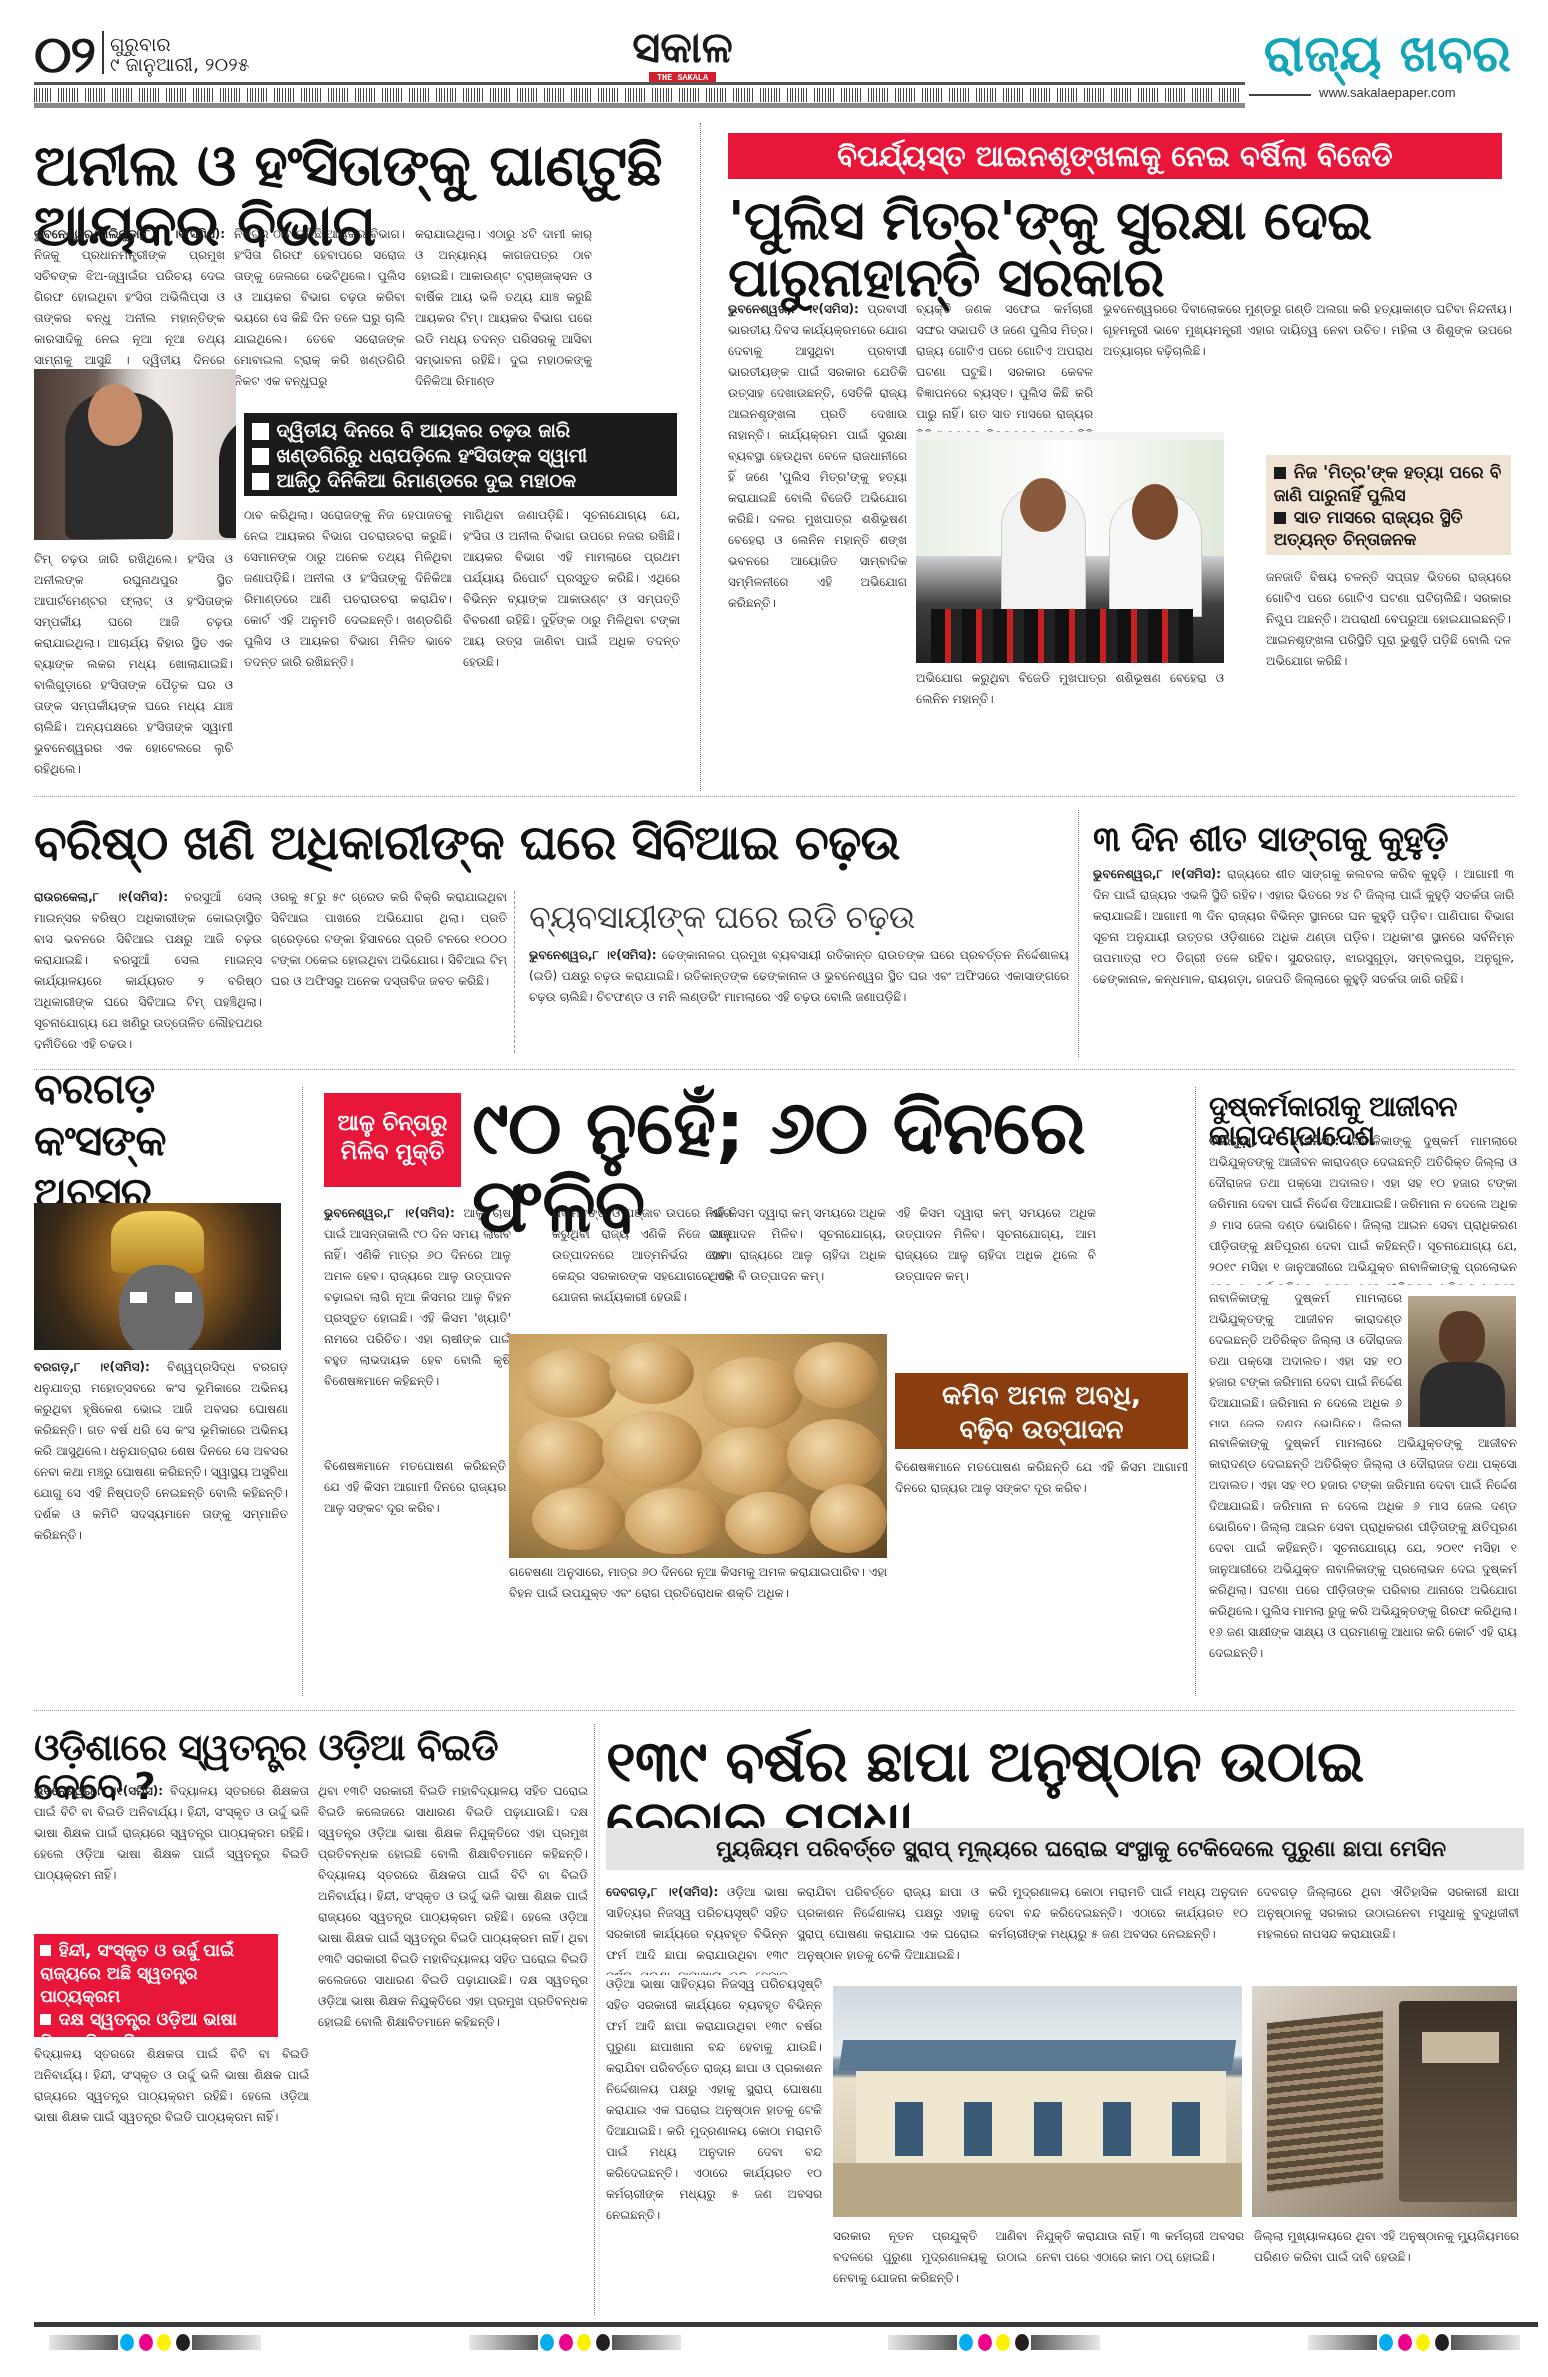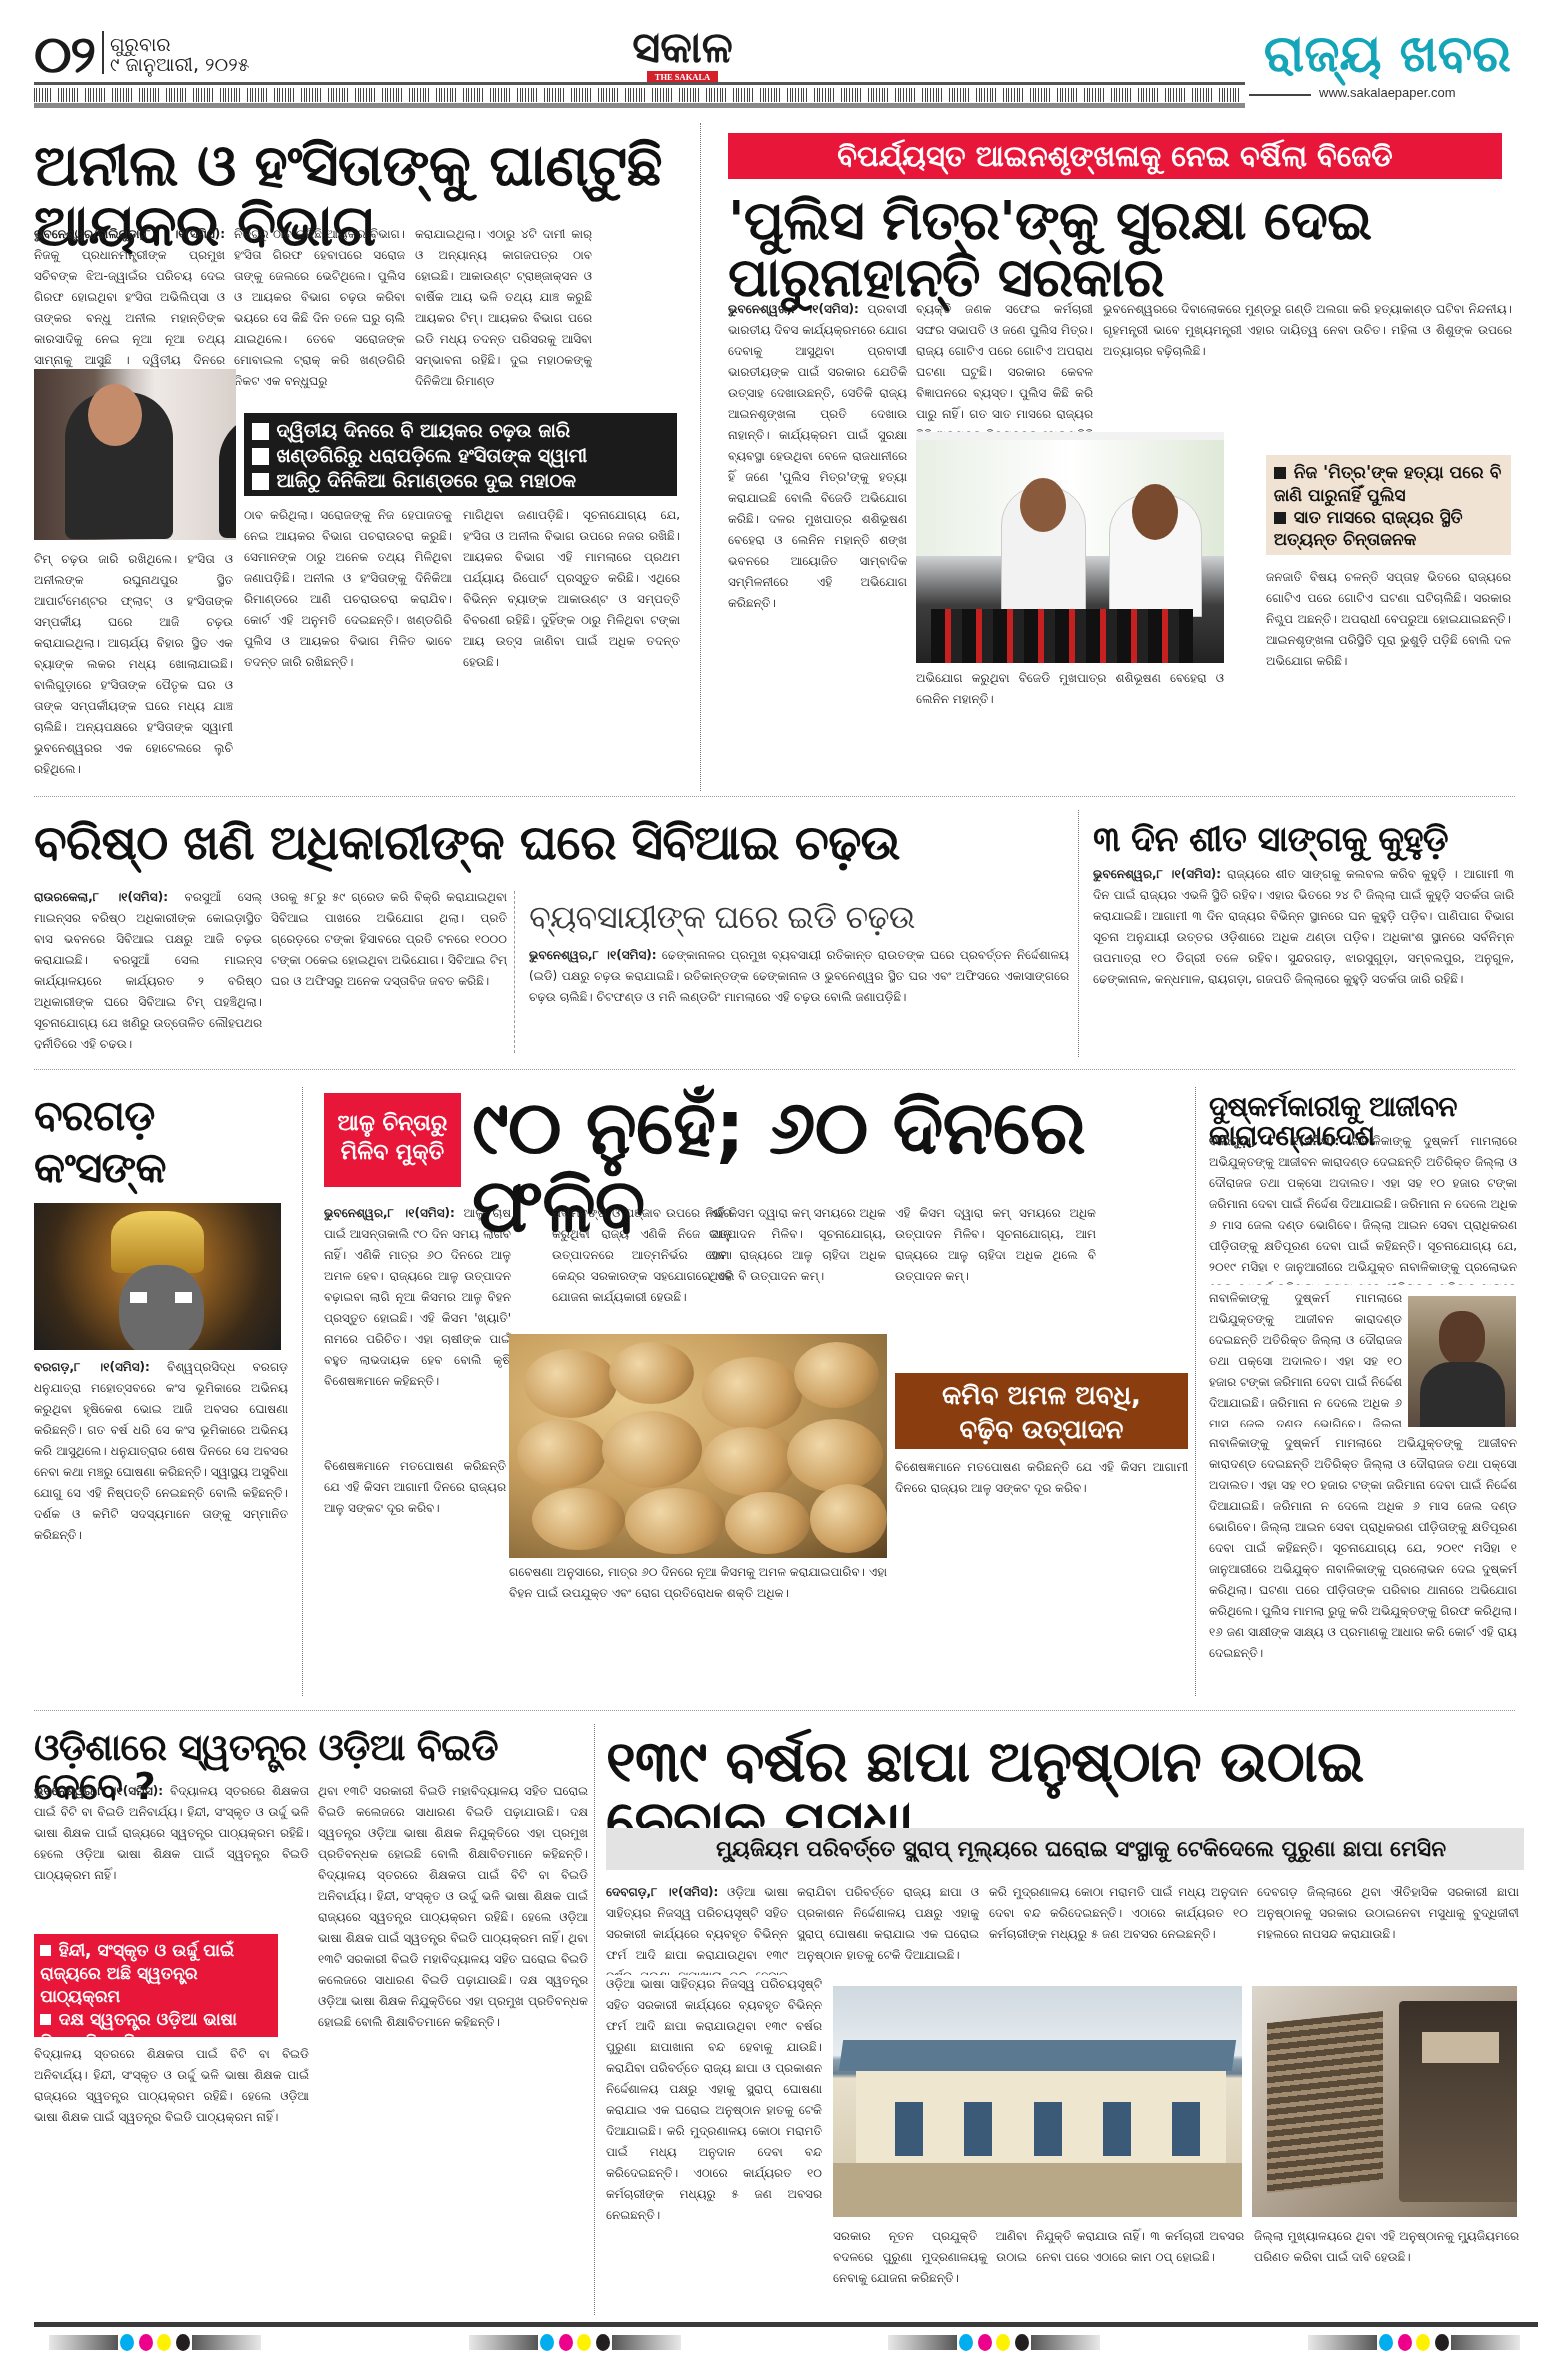--- a/index.html
+++ b/index.html
@@ -7,21 +7,21 @@
   body { font-family: "DejaVu Sans", sans-serif; color: #1a1a1a; position: relative; }
 
   .abs { position: absolute; }
 
   
   .pageno { left: 34px; top: 28px; font-size: 52px; font-weight: bold; line-height: 1; letter-spacing: -1.5px; }
   .pageno-sep { left: 102px; top: 31px; width: 1.5px; height: 43px; background: #333; }
   .dateline { left: 110px; top: 34px; font-size: 19px; line-height: 20px; }
   .logo { left: 617px; top: 26px; width: 131px; text-align: center; }
   .logo-word { font-size: 43px; font-weight: bold; line-height: 1; font-family: "DejaVu Serif", serif; }
-  .logo-tag { display: inline-block; background: #d4202b; color: #fff; font-size: 8.5px; font-weight: bold; padding: 1.5px 7.7px; margin-top: 1.5px; font-family: Liberation Serif, serif; }
+  .logo-tag { display: inline-block; background: #d4202b; color: #fff; font-size: 8.5px; font-weight: bold; padding: 1.5px 7.7px; margin-top: 1.5px; font-family: Liberation Mono, monospace; }
   .section-title { right: 37px; top: 28px; font-size: 51px; color: #14a5b8; font-weight: bold; line-height: 1; }
   .rule-top { left: 34px; top: 82px; width: 1211px; height: 3.1px; background: #555; }
   .barcode-strip { left: 34px; top: 88px; width: 1211px; height: 14px;
     background: repeating-linear-gradient(90deg, #444 0 0.8px, #fff 0.8px 2.3px, #444 2.3px 3.1px, #fff 3.1px 5.4px); }
   .rule-top2 { left: 34px; top: 103px; width: 1211px; height: 4.6px; background: #888; }
   .url-line { left: 1249px; top: 94px; width: 62px; height: 1.5px; background: #444; }
   .url { left: 1319px; top: 85px; font-size: 13px; color: #333; font-family: "Liberation Sans", sans-serif; }
 
   
   .hl { font-weight: bold; line-height: 1.05; color: #111; letter-spacing: -0.8px; }
@@ -198,21 +198,21 @@
 <div class="abs dotted-v" style="left:1078px; top:810px; height:247px;"></div>
 
 <div class="abs hl" style="left:1093px; top:821px; width:432px; font-size:35px;">୩ ଦିନ ଶୀତ ସାଙ୍ଗକୁ କୁହୁଡ଼ି</div>
 <div class="col bodytext" style="left:1093px; top:864px; width:421px; height:188px;">
   <b>ଭୁବନେଶ୍ୱର,୮ ।୧(ସମିସ):</b>
   <span>ରାଜ୍ୟରେ ଶୀତ ସାଙ୍ଗକୁ କଲବଲ କରିବ କୁହୁଡ଼ି । ଆଗାମୀ ୩ ଦିନ ପାଇଁ ରାଜ୍ୟର ଏଭଳି ସ୍ଥିତି ରହିବ। ଏହାର ଭିତରେ ୨୪ ଟି ଜିଲ୍ଲା ପାଇଁ କୁହୁଡ଼ି ସତର୍କତା ଜାରି କରାଯାଇଛି। ଆଗାମୀ ୩ ଦିନ ରାଜ୍ୟର ବିଭିନ୍ନ ସ୍ଥାନରେ ଘନ କୁହୁଡ଼ି ପଡ଼ିବ। ପାଣିପାଗ ବିଭାଗ ସୂଚନା ଅନୁଯାୟୀ ଉତ୍ତର ଓଡ଼ିଶାରେ ଅଧିକ ଥଣ୍ଡା ପଡ଼ିବ। ଅଧିକାଂଶ ସ୍ଥାନରେ ସର୍ବନିମ୍ନ ତାପମାତ୍ରା ୧୦ ଡିଗ୍ରୀ ତଳେ ରହିବ। ସୁନ୍ଦରଗଡ଼, ଝାରସୁଗୁଡ଼ା, ସମ୍ବଲପୁର, ଅନୁଗୁଳ, ଢେଙ୍କାନାଳ, କନ୍ଧମାଳ, ରାୟଗଡ଼ା, ଗଜପତି ଜିଲ୍ଲାରେ କୁହୁଡ଼ି ସତର୍କତା ଜାରି ରହିଛି।</span>
 </div>
 
 <div class="abs dotted-h" style="left:34px; top:1069px; width:1481px;"></div>
 
-<div class="abs hl" style="left:34px; top:1090px; width:262px; font-size:42px; line-height:52px;">
+<div class="abs hl" style="left:34px; top:1063px; width:262px; font-size:42px; line-height:52px;">
   <div>ବରଗଡ଼ କଂସଙ୍କ</div>
   <div>ଅବସର ଘୋଷଣା</div>
 </div>
 <div class="photo photo-kansa" style="left:34px; top:1203px; width:247px; height:147px;">
   <div class="crown"></div>
     <div class="face"></div>
     <div class="eyes"></div>
 </div>
 <div class="col bodytext" style="left:34px; top:1357px; width:254px; height:324px;">
   <b>ବରଗଡ଼,୮ ।୧(ସମିସ):</b>

